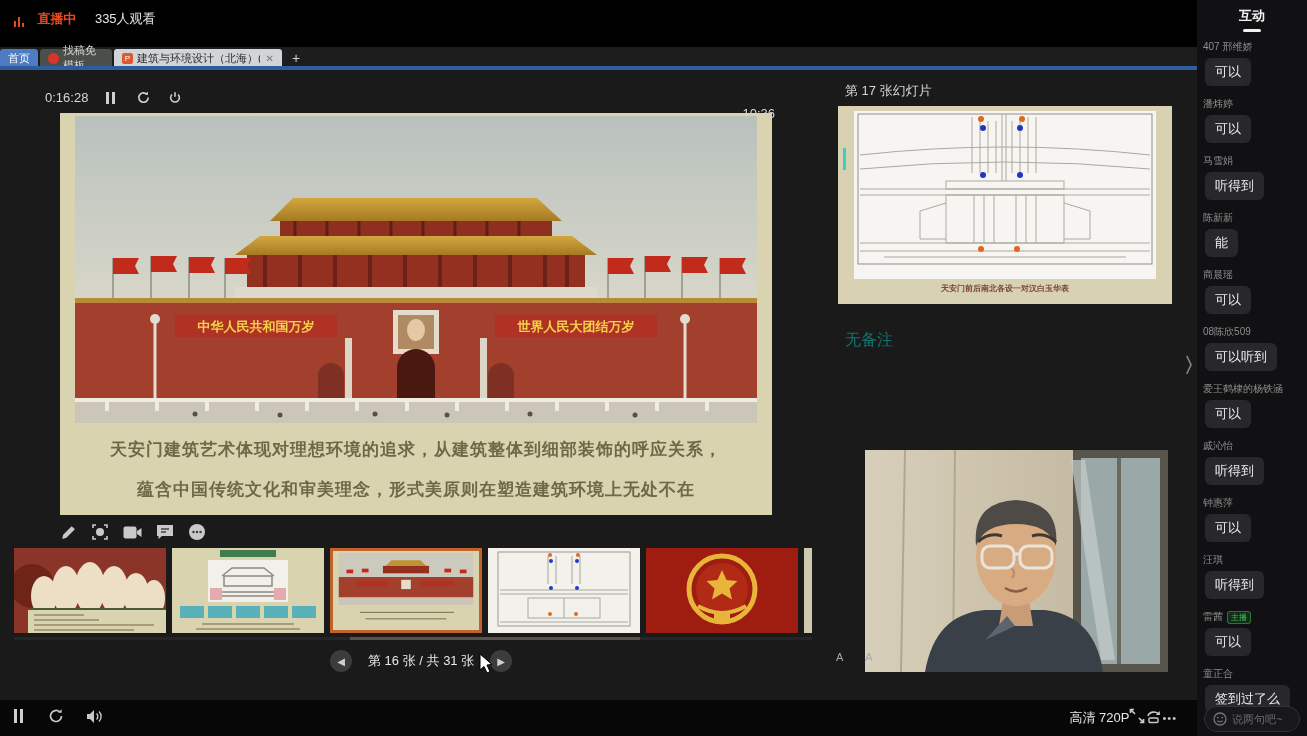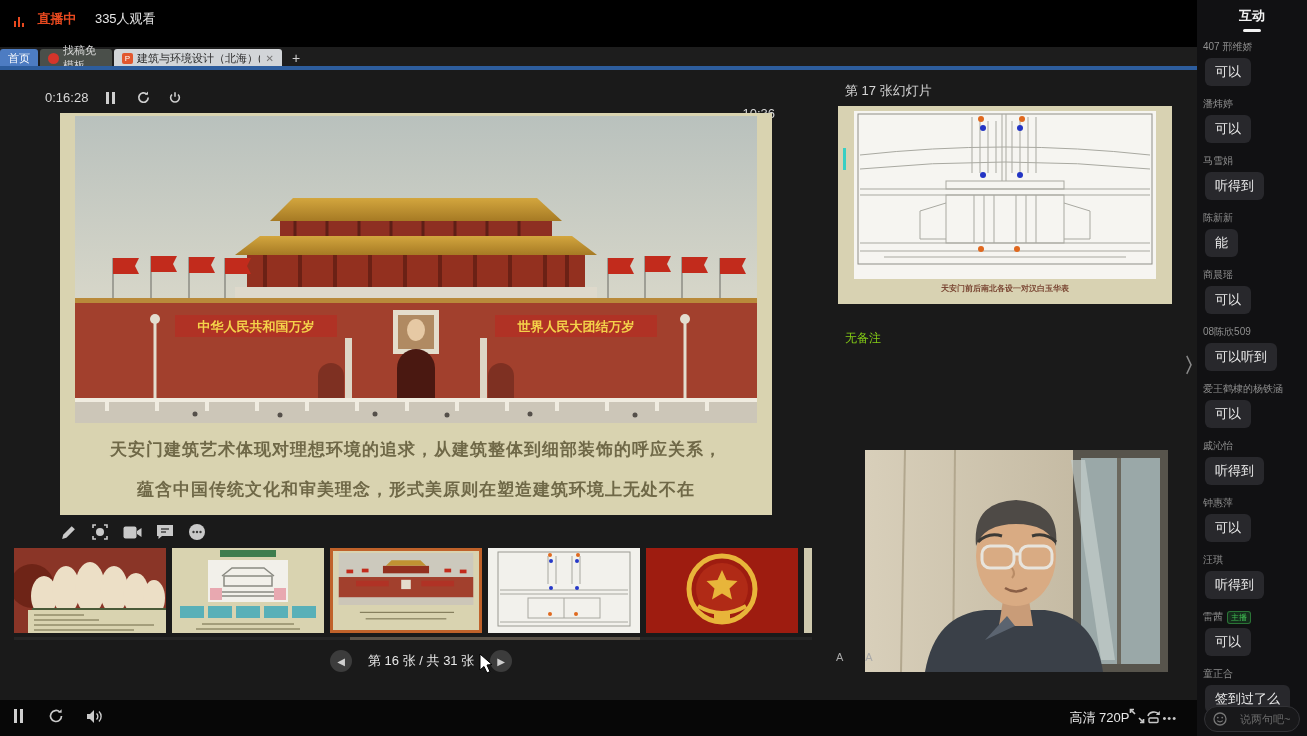--- a/index.html
+++ b/index.html
@@ -80,42 +80,42 @@
              display:flex; align-items:center; justify-content:center; font-size:10px; }
   #slide-counter { color:#e8e8e8; font-size:13px; }
 
   
   #preview-title { left:845px; top:82px; color:#d6d6d6; font-size:13px; }
   #preview-box { left:838px; top:106px; width:334px; height:198px; background:#d8d2b2; }
   #preview-draw { position:absolute; left:16px; top:5px; width:302px; height:168px; background:#f4f3ef; }
   #preview-caption { position:absolute; left:0; top:177px; width:100%; text-align:center;
                      color:#7a4633; font-size:8px; font-weight:bold; }
   #cyan-marker { left:843px; top:148px; width:3px; height:22px; background:#39cfc4; }
-  #notes-label { left:845px; top:330px; color:#84cc16; font-size:12px; }
+  #notes-label { left:845px; top:330px; color:#0f766e; font-size:16px; }
 
   #webcam { left:865px; top:450px; width:303px; height:222px; background:#c9bda6; }
   #cam-font-icons { left:836px; top:651px; color:#a8a8a8; font-size:11px; letter-spacing:10px; }
 
   #panel-chevron { left:1184px; top:352px; color:#8a8a8a; font-size:20px; font-weight:bold; }
 
   
   #chat-panel { left:1197px; top:0; width:110px; height:736px; background:#111113; }
   #chat-title { text-align:center; color:#f2f2f2; font-size:13px; font-weight:bold; padding-top:7px; }
   #chat-underline { width:18px; height:3px; background:#f2f2f2; border-radius:2px; margin:4px auto 8px; }
   #chat-list { padding:0 6px; }
   .chat-item { margin-bottom:11px; }
   .chat-name-row { display:flex; align-items:center; gap:4px; margin-bottom:4px; }
   .chat-name { color:#8f8f8f; font-size:10px; white-space:nowrap; overflow:hidden; }
   .chat-badge { background:rgba(46,170,70,.18); color:#3fbd52; border:1px solid rgba(63,189,82,.5);
                 font-size:8px; padding:0 3px; border-radius:3px; flex:0 0 auto; }
   .chat-bubble { display:inline-block; background:#28282c; color:#ececec; font-size:13px;
                  padding:5px 10px; border-radius:6px; margin-left:2px; max-width:96px; }
   #chat-input { position:absolute; left:1204px; top:706px; width:96px; height:26px;
                 border:1px solid #323236; border-radius:14px; background:#18181a;
-                display:flex; align-items:center; padding:0 8px; gap:13px; }
+                display:flex; align-items:center; padding:0 8px; gap:5px; }
   #chat-input-ph { color:#6b6b6b; font-size:11px; white-space:nowrap; }
 
   
   #bottom-bar { left:0; top:700px; width:1197px; height:36px; background:#070707;
                 display:flex; align-items:center; }
   #bottom-left { display:flex; align-items:center; gap:22px; margin-left:14px; }
   #bottom-right { position:absolute; right:20px; top:0; height:36px; display:flex;
                   align-items:center; }
   #quality-btn { color:#e8e8e8; font-size:13px; }
 

